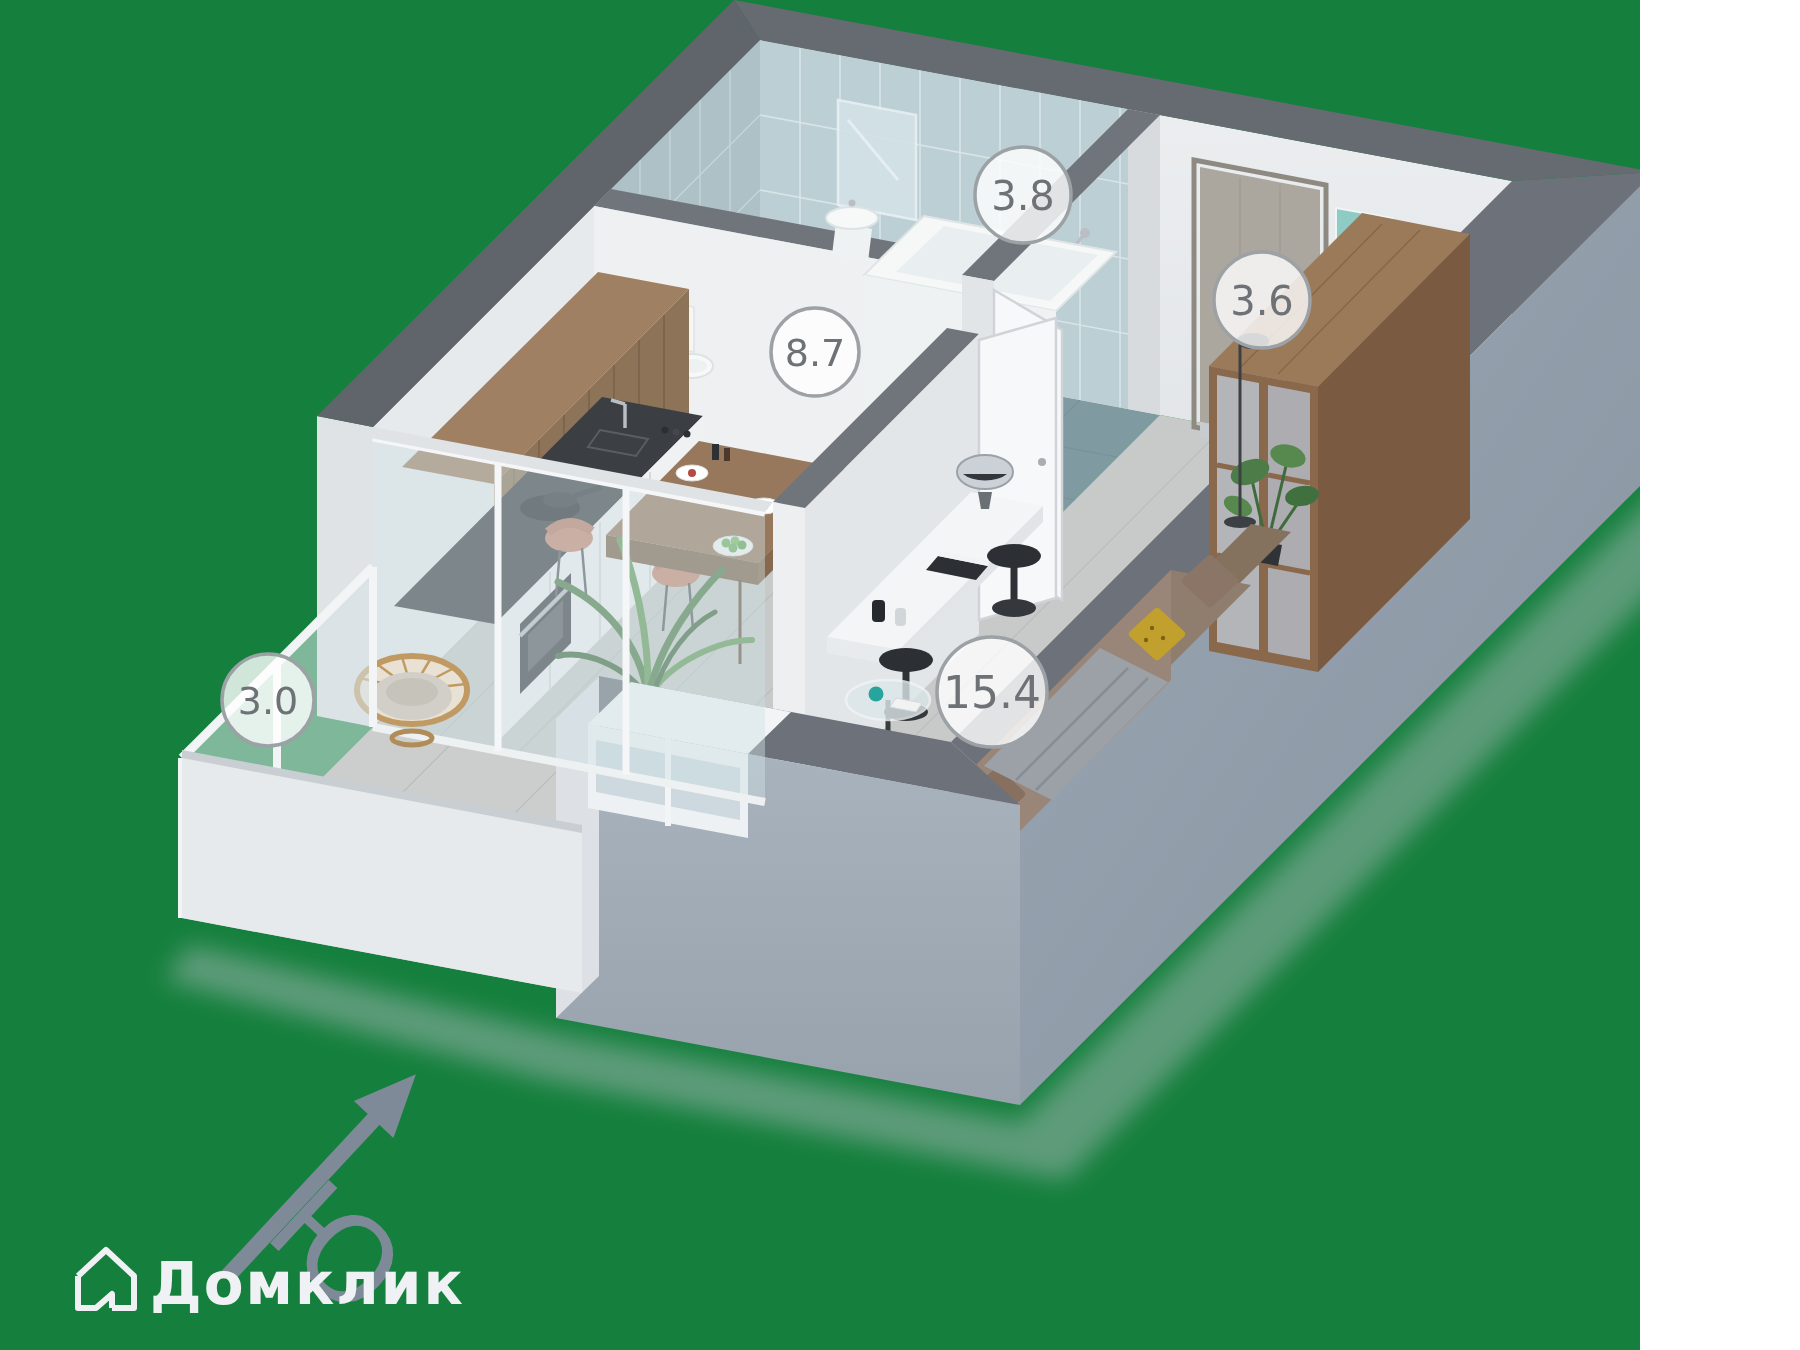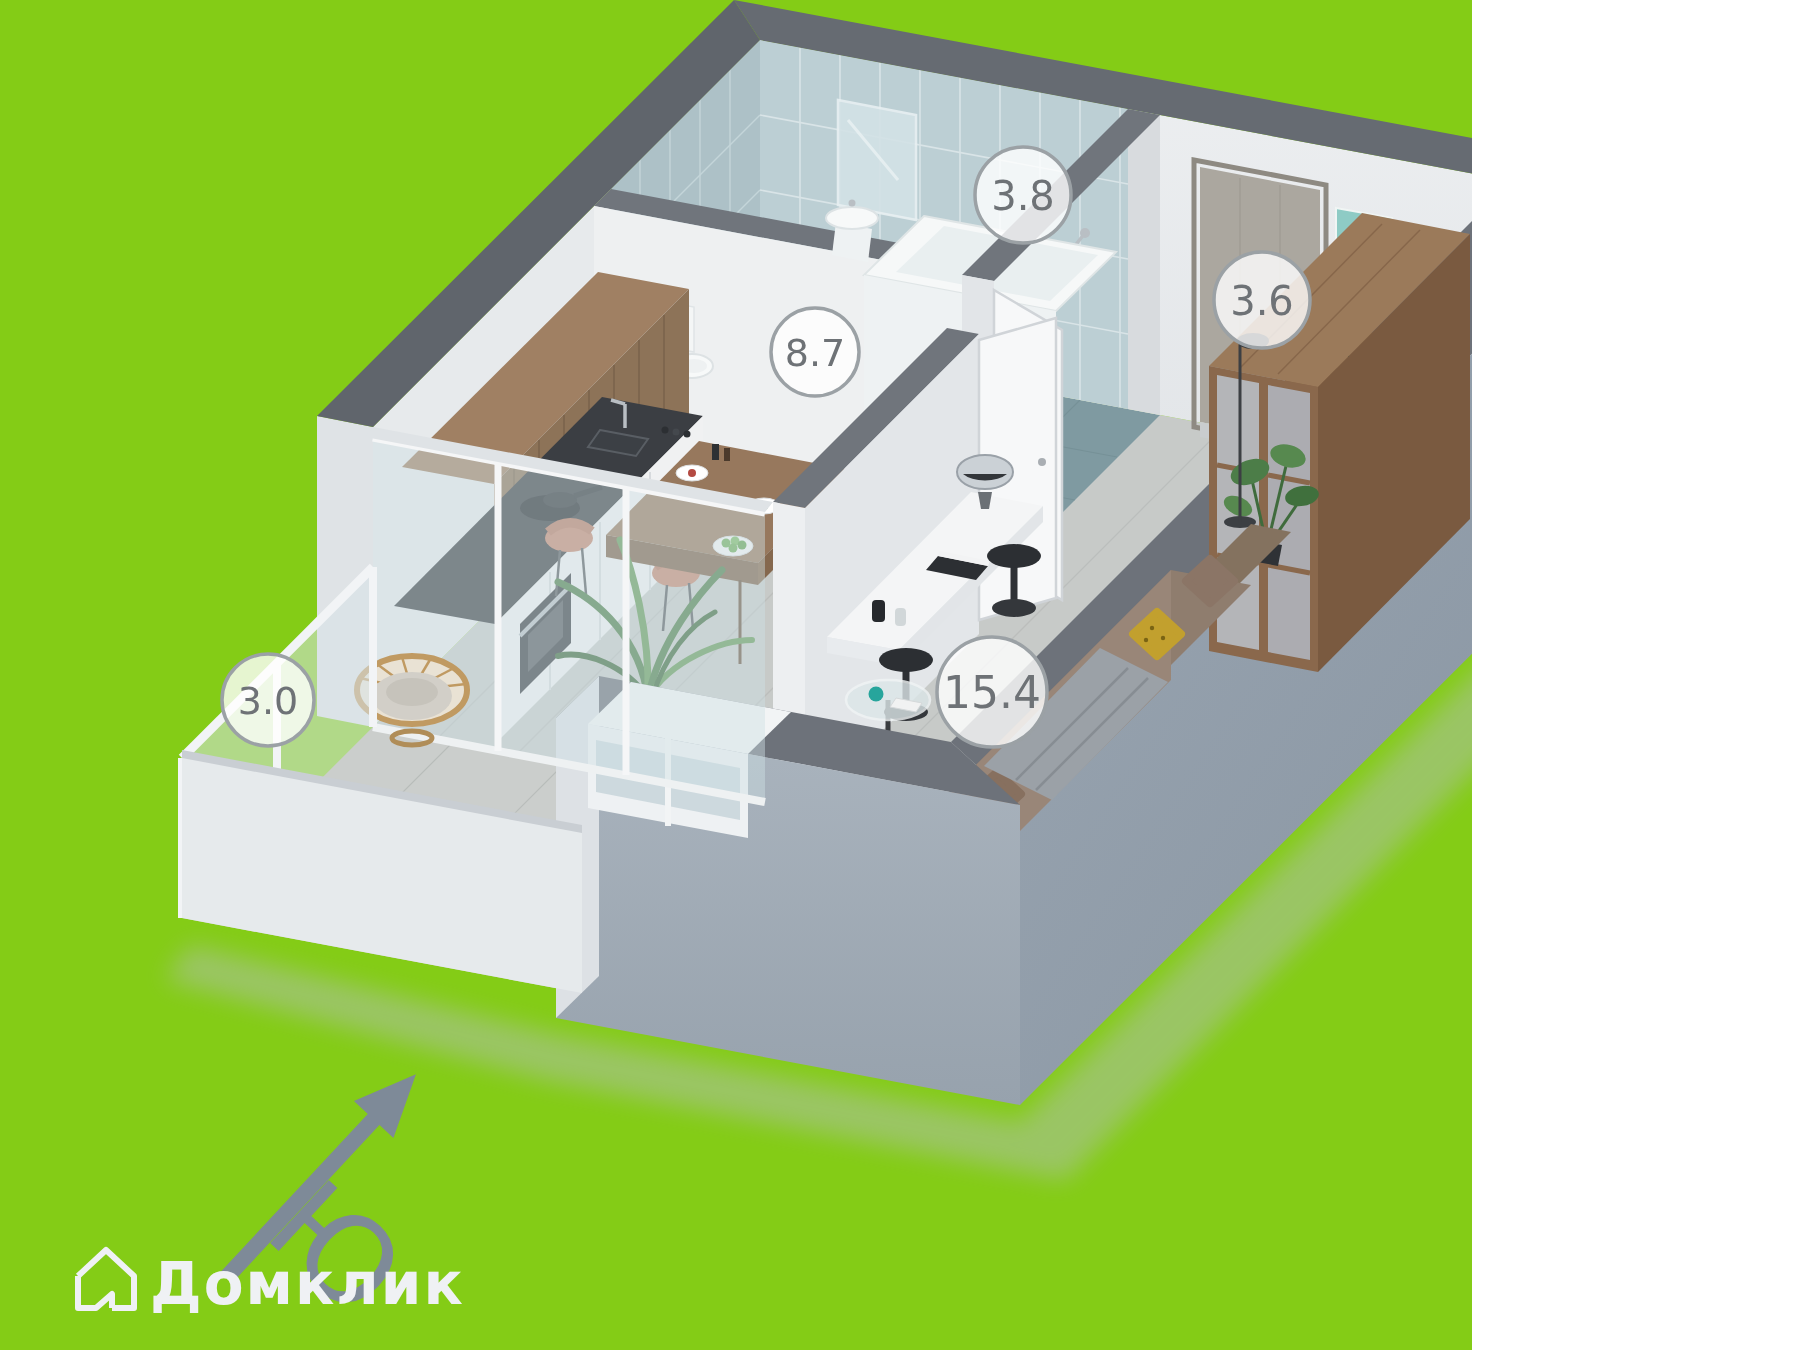--- a/index.html
+++ b/index.html
@@ -1,16 +1,16 @@
 <!DOCTYPE html>
 <html><head>
 <meta charset="utf-8">
 <style>
   html,body{margin:0;padding:0;background:#ffffff;}
-  .stage{position:relative;width:1472px;height:1350px;background:#84cc16;overflow:hidden;
+  .stage{position:relative;width:1640px;height:1350px;background:#15803d;overflow:hidden;
          font-family:"DejaVu Sans",sans-serif;}
   svg{display:block}
   .lbl{font-family:"DejaVu Sans",sans-serif;fill:#6e7276;}
   .area-circle{fill:rgba(255,255,255,0.80);stroke:#9ba1a5;stroke-width:3.5;}
   .grout{stroke:#d9e4e7;stroke-width:1.6;fill:none;}
   .groutw{stroke:#c4d5d9;stroke-width:1.4;fill:none;}
   .plank{stroke:#b9bcba;stroke-width:1.3;opacity:.8;}
   .bplank{stroke:#b4b8b6;stroke-width:1.2;opacity:.8;}
   .bathgrid{stroke:#6f8a90;stroke-width:1.2;opacity:.55;}
   .woodline{stroke:#6f5a44;stroke-width:1.5;opacity:.65;}

